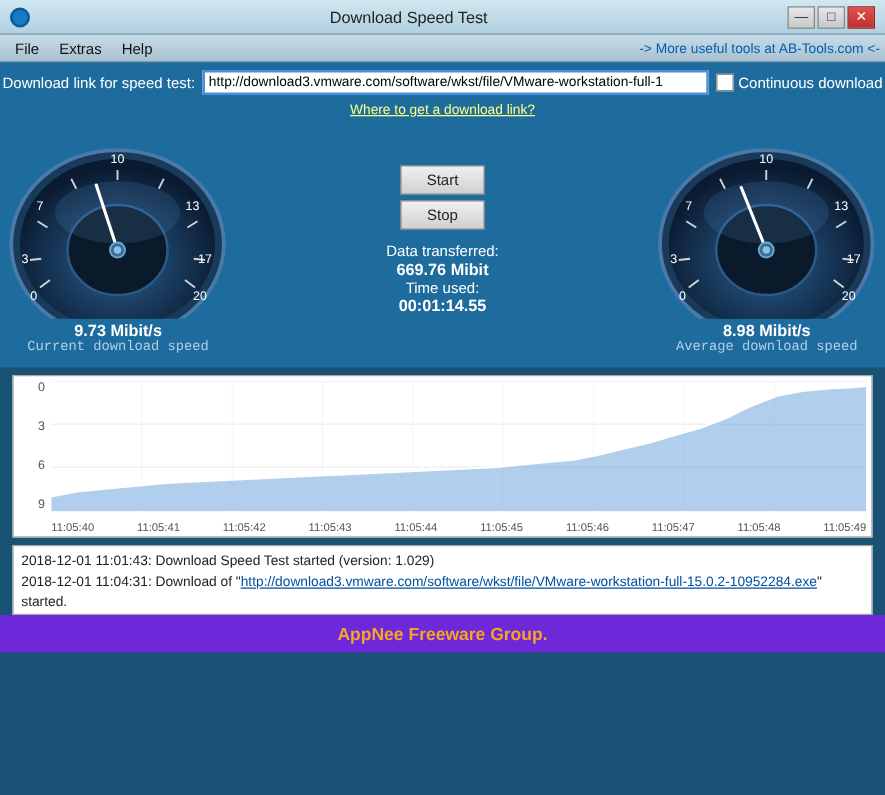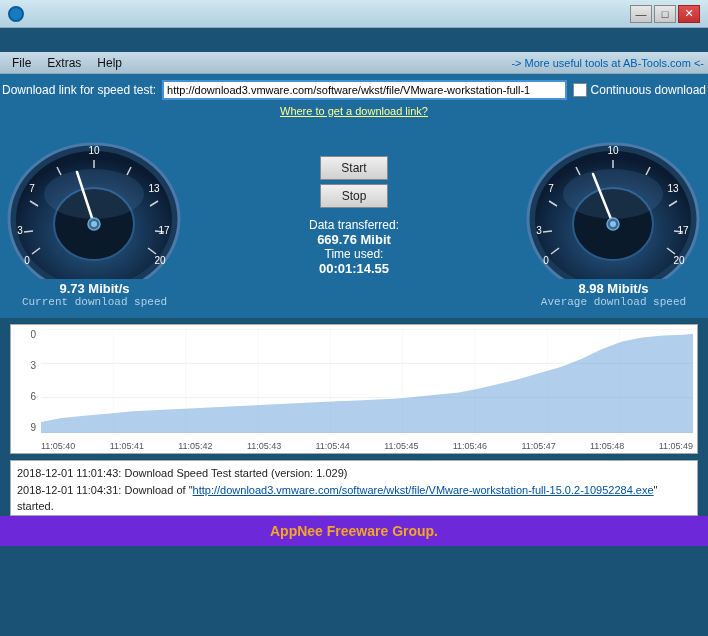--- a/index.html
+++ b/index.html
@@ -52,21 +52,20 @@
     .title-btn.close { background: linear-gradient(to bottom, #e05050, #c03030); color: white; border-color: #a02020; }
 
     
     .menu-bar {
       background: linear-gradient(to bottom, #c8dce8, #a8c0d0);
       height: 22px;
       display: flex;
       align-items: center;
       padding: 0 4px;
       border-bottom: 1px solid #8aabbc;
-      margin-top: 24px;
     }
     .menu-item {
       padding: 2px 8px;
       font-size: 12px;
       color: #111;
       cursor: pointer;
     }
     .menu-right {
       margin-left: auto;
       color: #0060b0;
@@ -248,20 +247,21 @@
     svg.gauge-svg {
       width: 185px;
       height: 155px;
     }
   </style>
 </head>
 <body>
 
 <div class="title-bar">
   <div class="title-bar-icon"></div>
+  <span class="title-bar-title">Download Speed Test</span>
   <div class="title-controls">
     <div class="title-btn">—</div>
     <div class="title-btn">□</div>
     <div class="title-btn close">✕</div>
   </div>
 </div>
 
 <div class="menu-bar">
   <span class="menu-item">File</span>
   <span class="menu-item">Extras</span>

